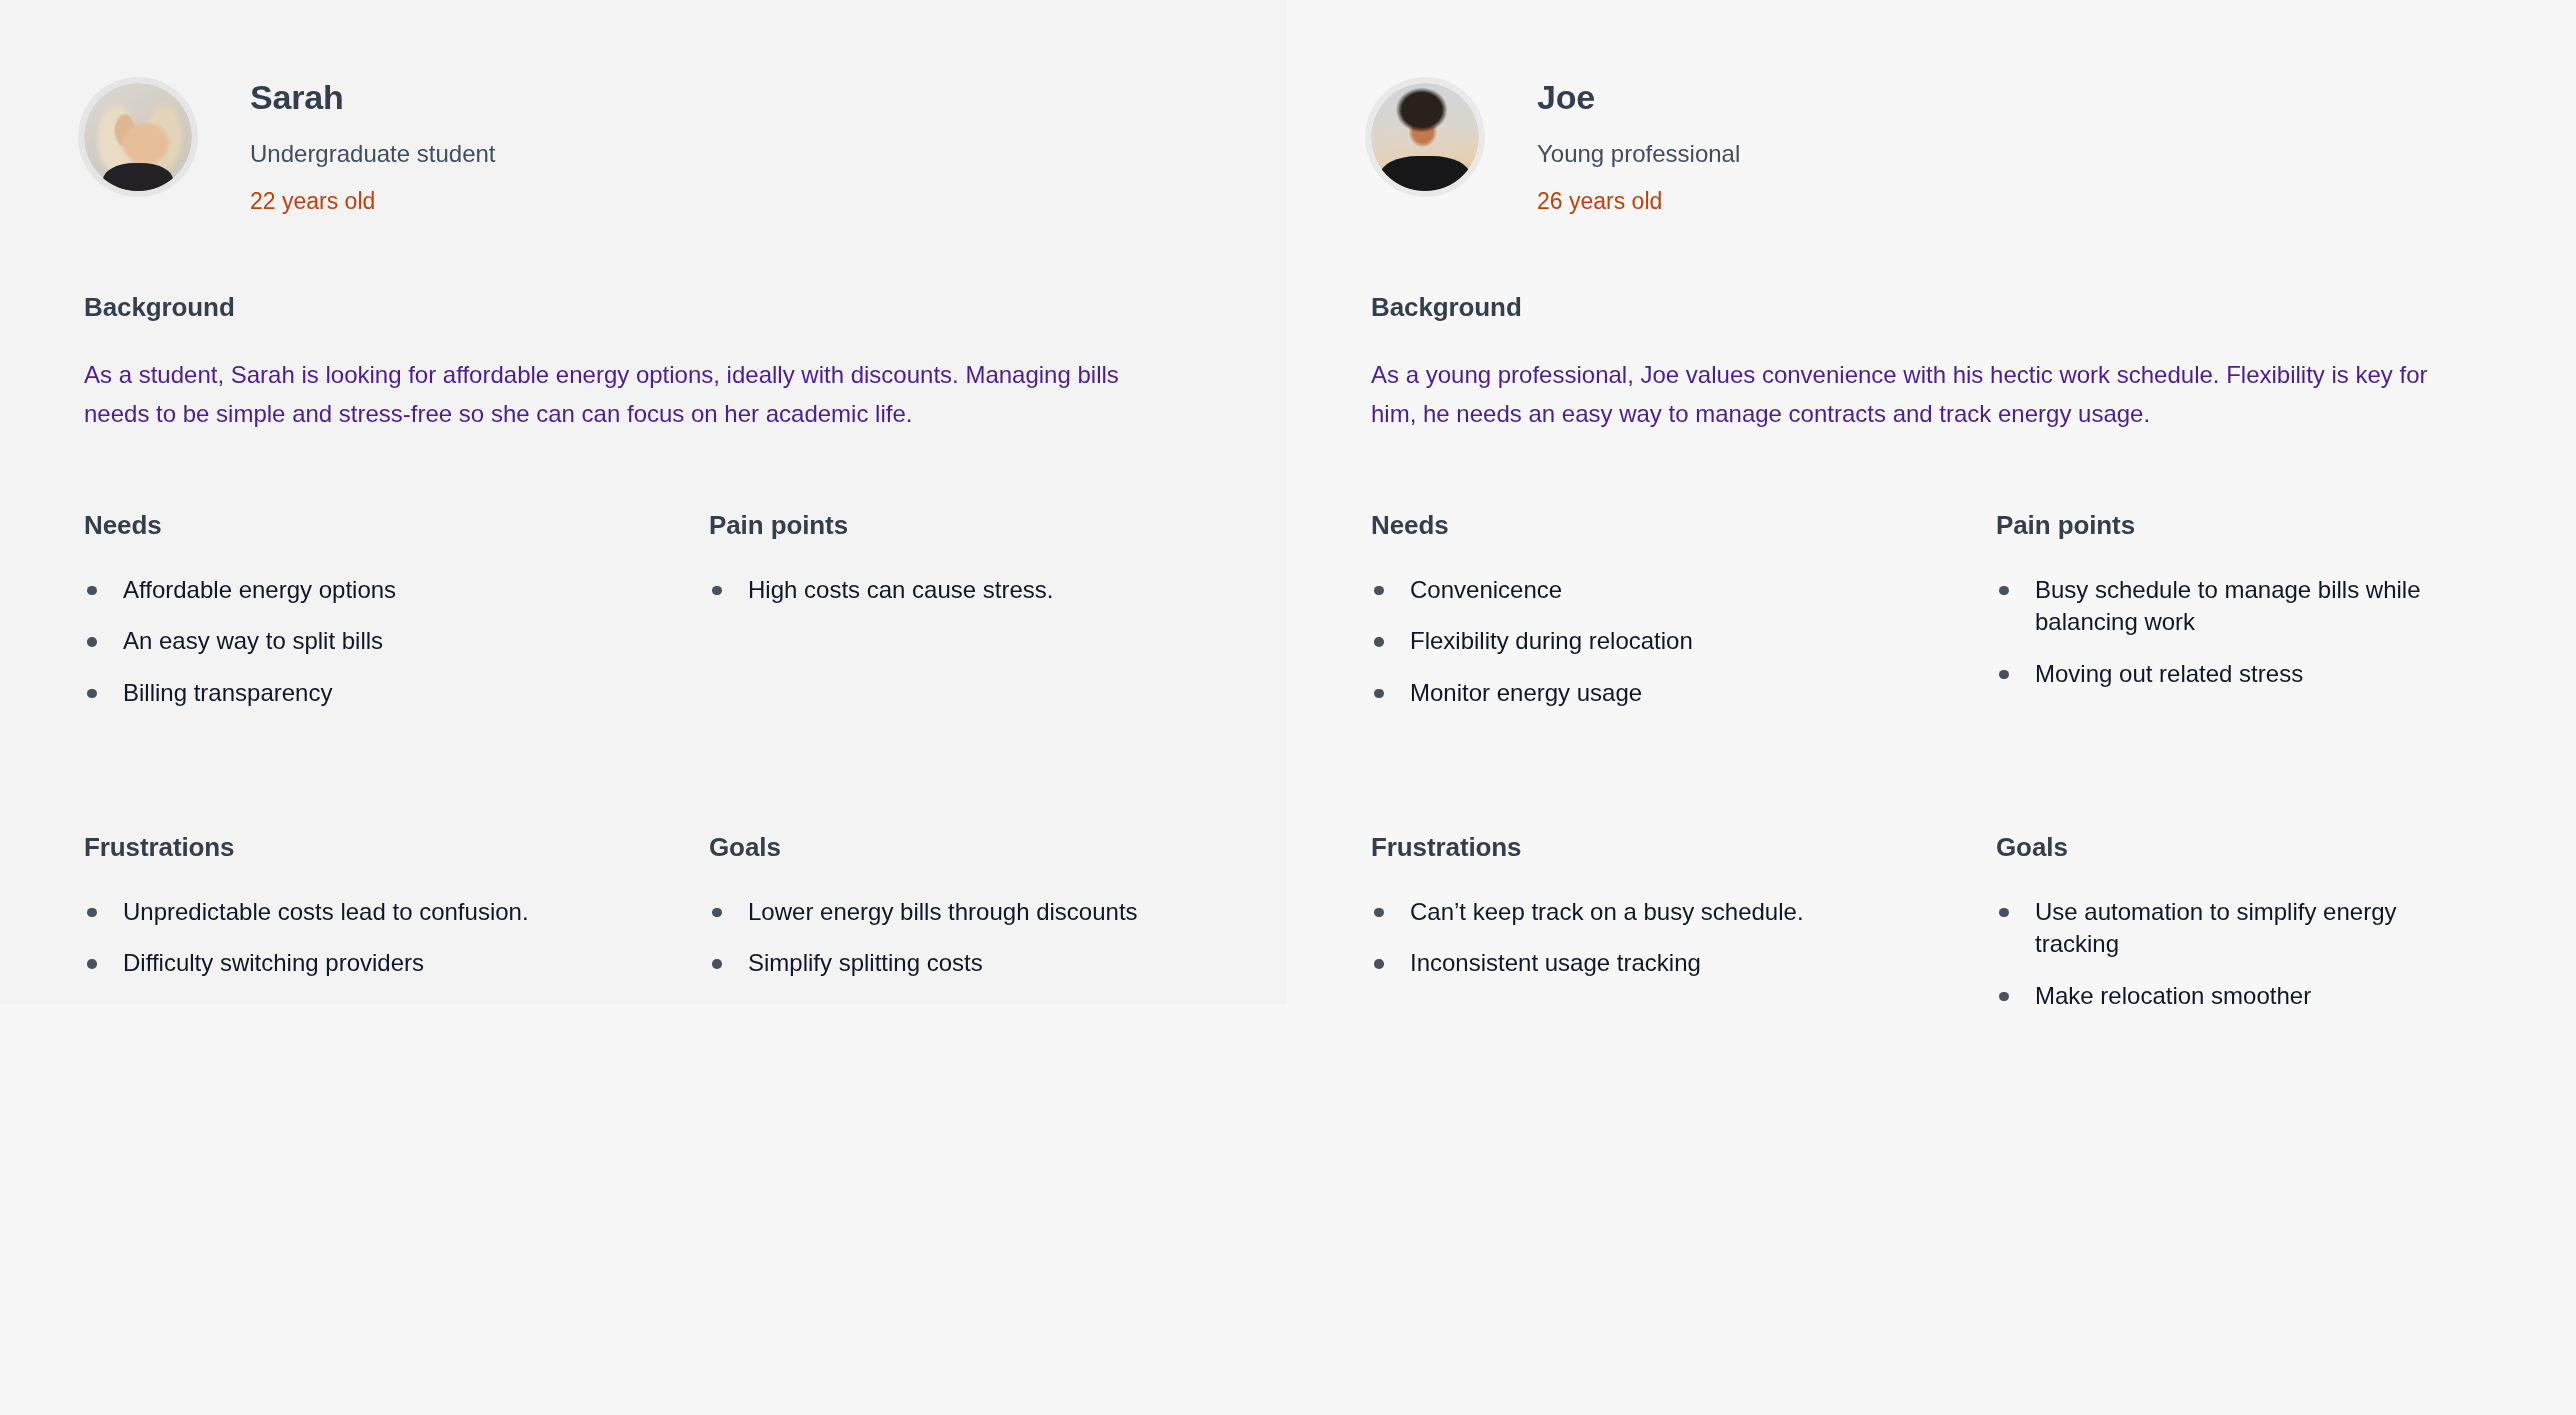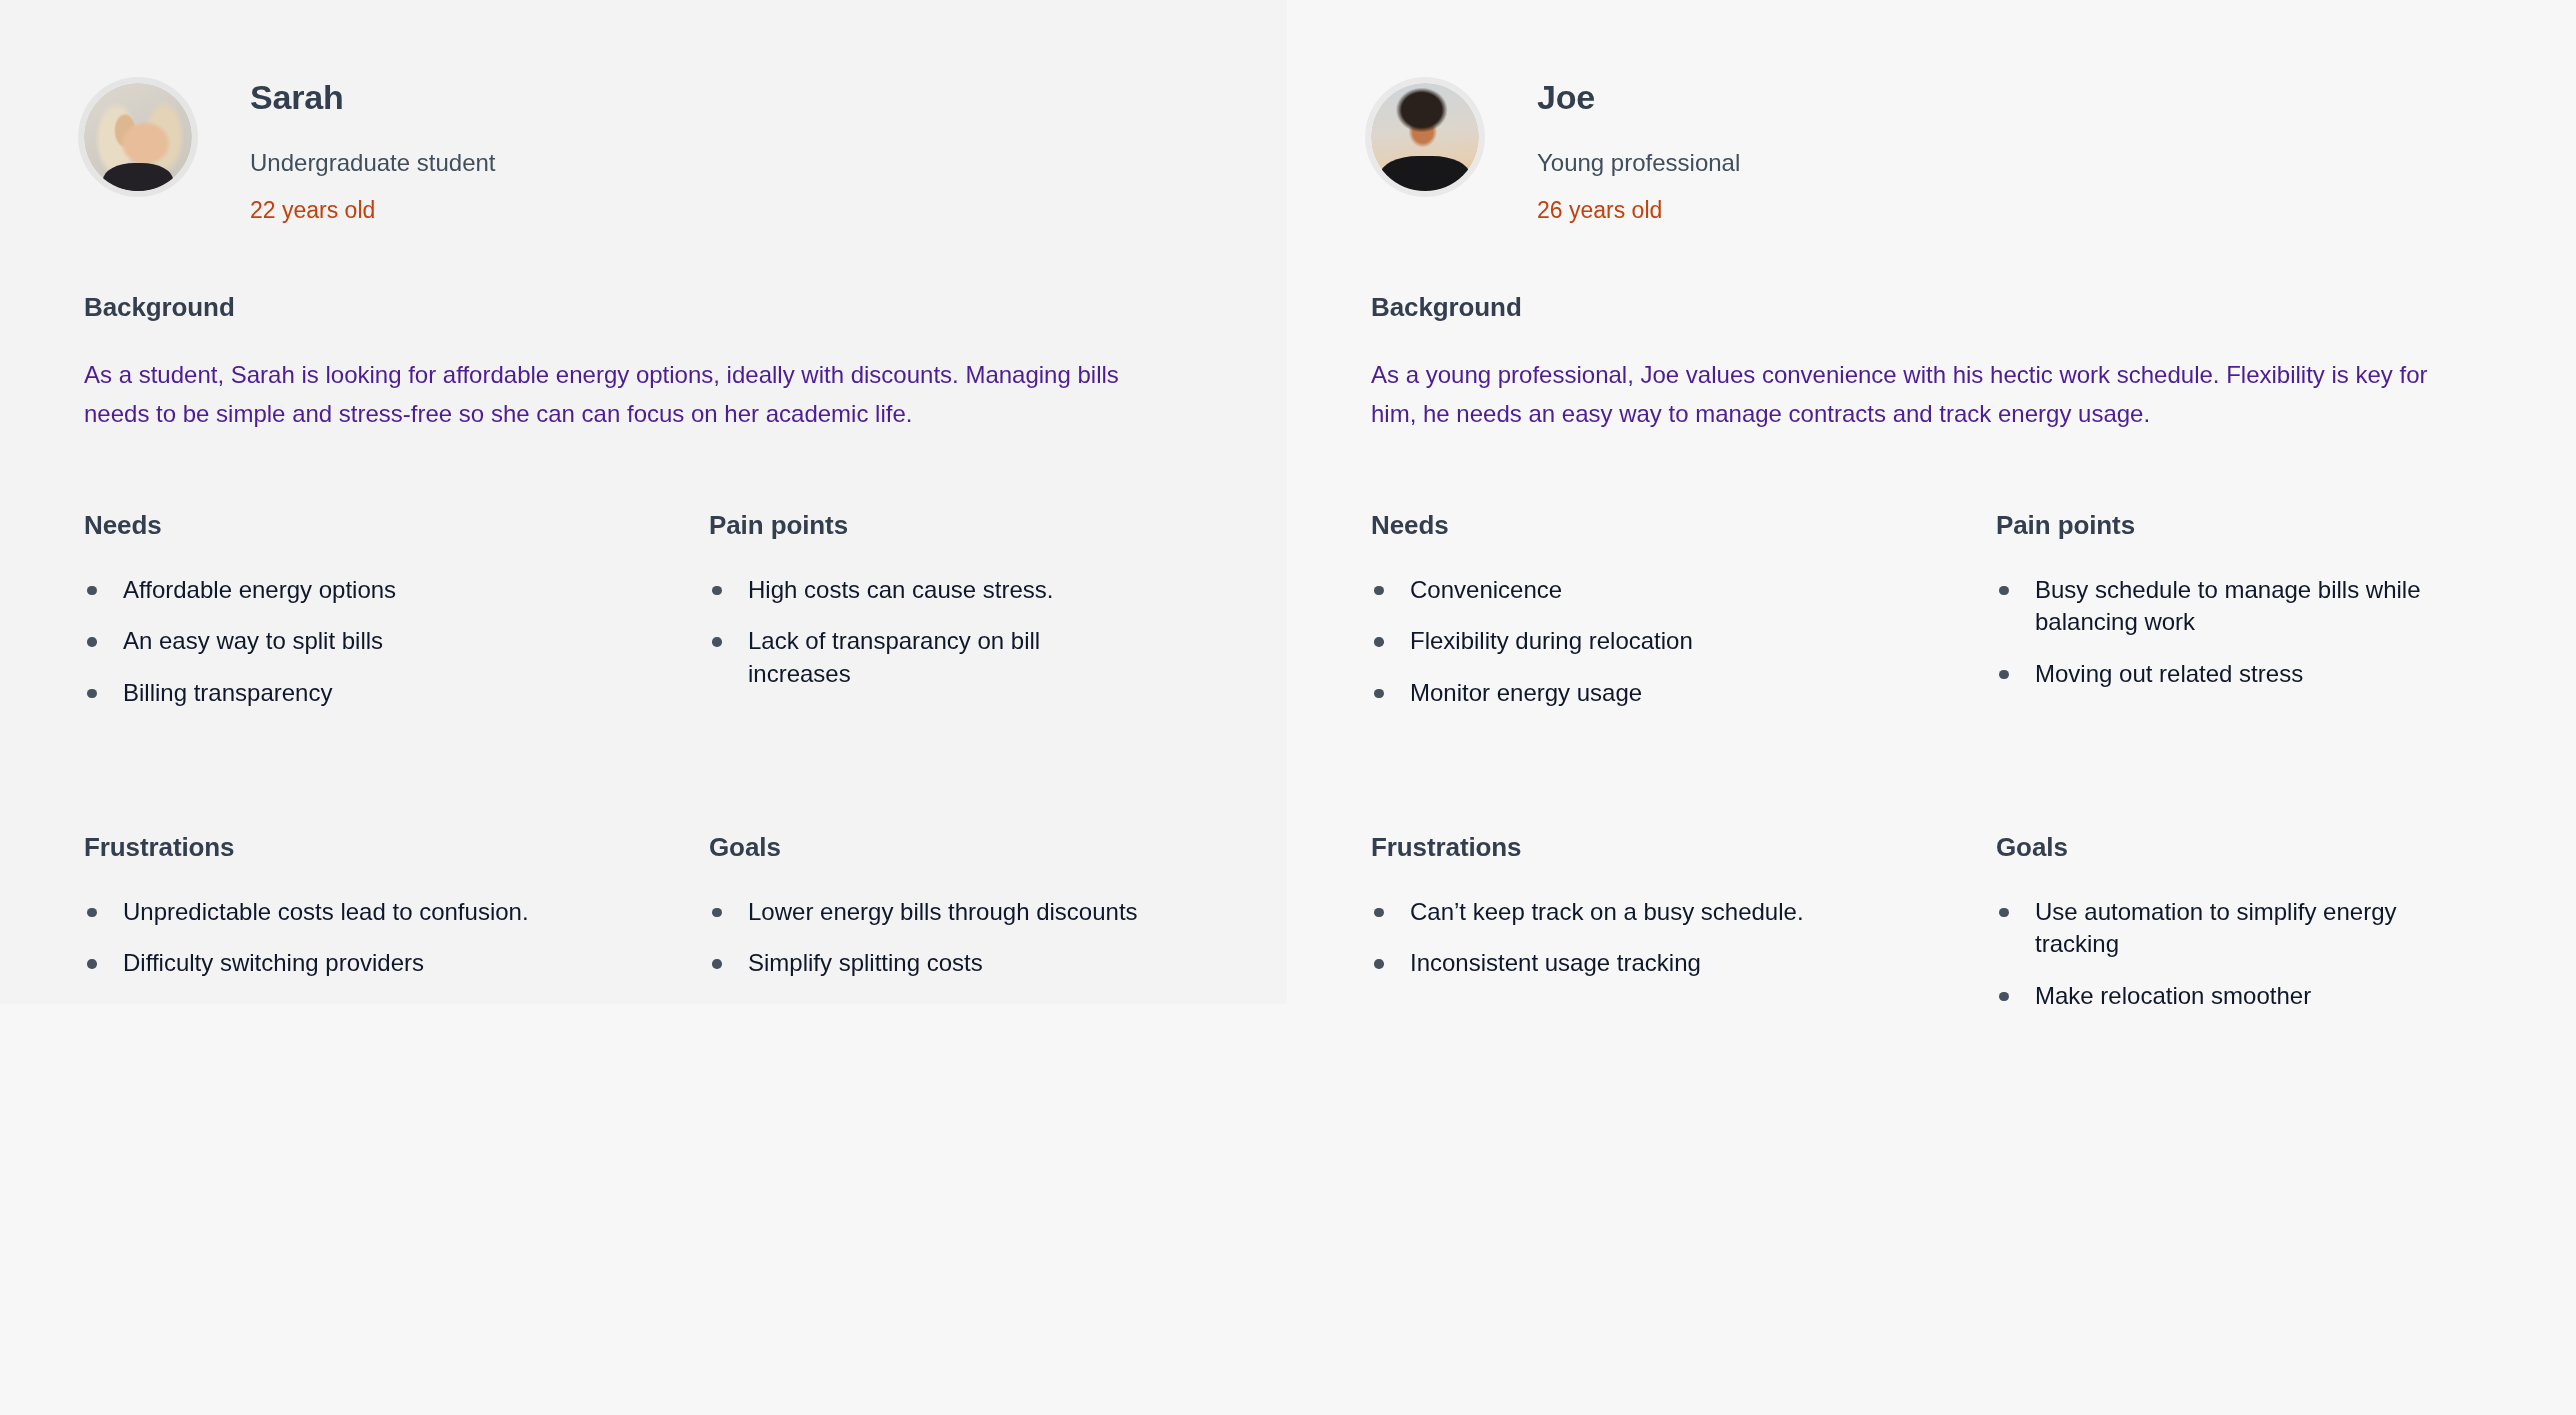--- a/index.html
+++ b/index.html
@@ -118,21 +118,21 @@
 
   .persona-name {
     font-size: 34px;
     font-weight: 700;
     color: #333f4e;
     letter-spacing: -0.2px;
     line-height: 1.1;
   }
 
   .persona-role {
-    margin-top: 32px;
+    margin-top: 23px;
     font-size: 24px;
     font-weight: 400;
     color: #414e5c;
     line-height: 1.2;
   }
 
   .persona-age {
     margin-top: 19px;
     font-size: 23px;
     font-weight: 400;
@@ -234,21 +234,20 @@
           <ul class="bullets">
             <li>Affordable energy options</li>
             <li>An easy way to split bills</li>
             <li>Billing transparency</li>
           </ul>
         </div>
         <div class="col col-b">
           <h2 class="section-title">Pain points</h2>
           <ul class="bullets">
             <li>High costs can cause stress.</li>
-            <li>Lack of transparancy on bill increases</li>
           </ul>
         </div>
       </div>
 
       <div class="columns columns-goals">
         <div class="col col-a">
           <h2 class="section-title">Frustrations</h2>
           <ul class="bullets">
             <li>Unpredictable costs lead to confusion.</li>
             <li>Difficulty switching providers</li>

